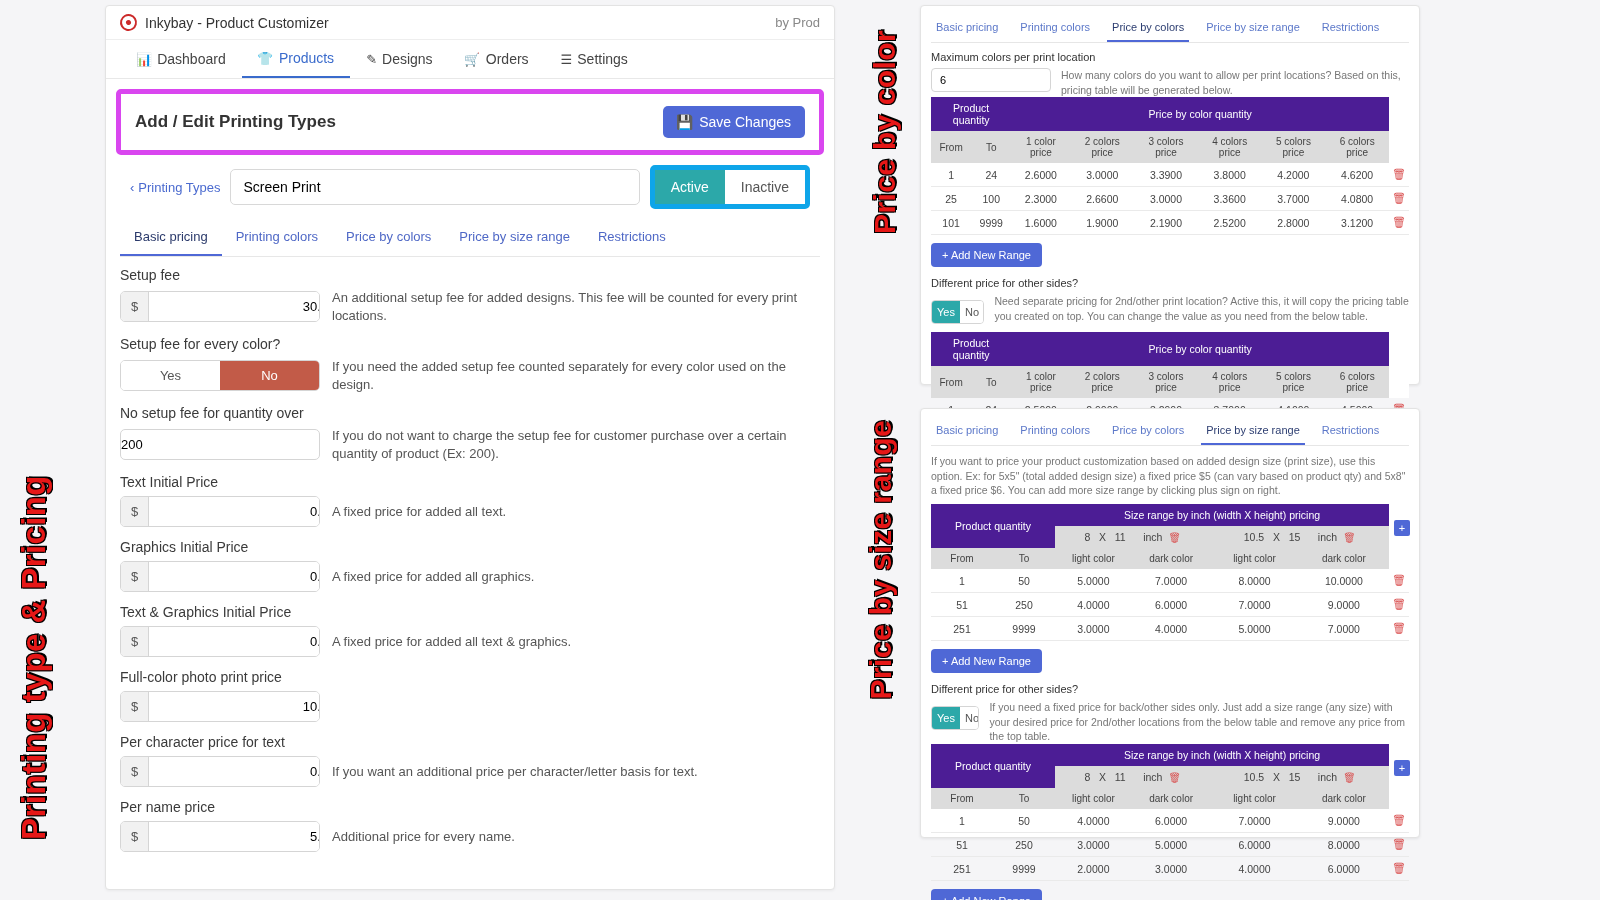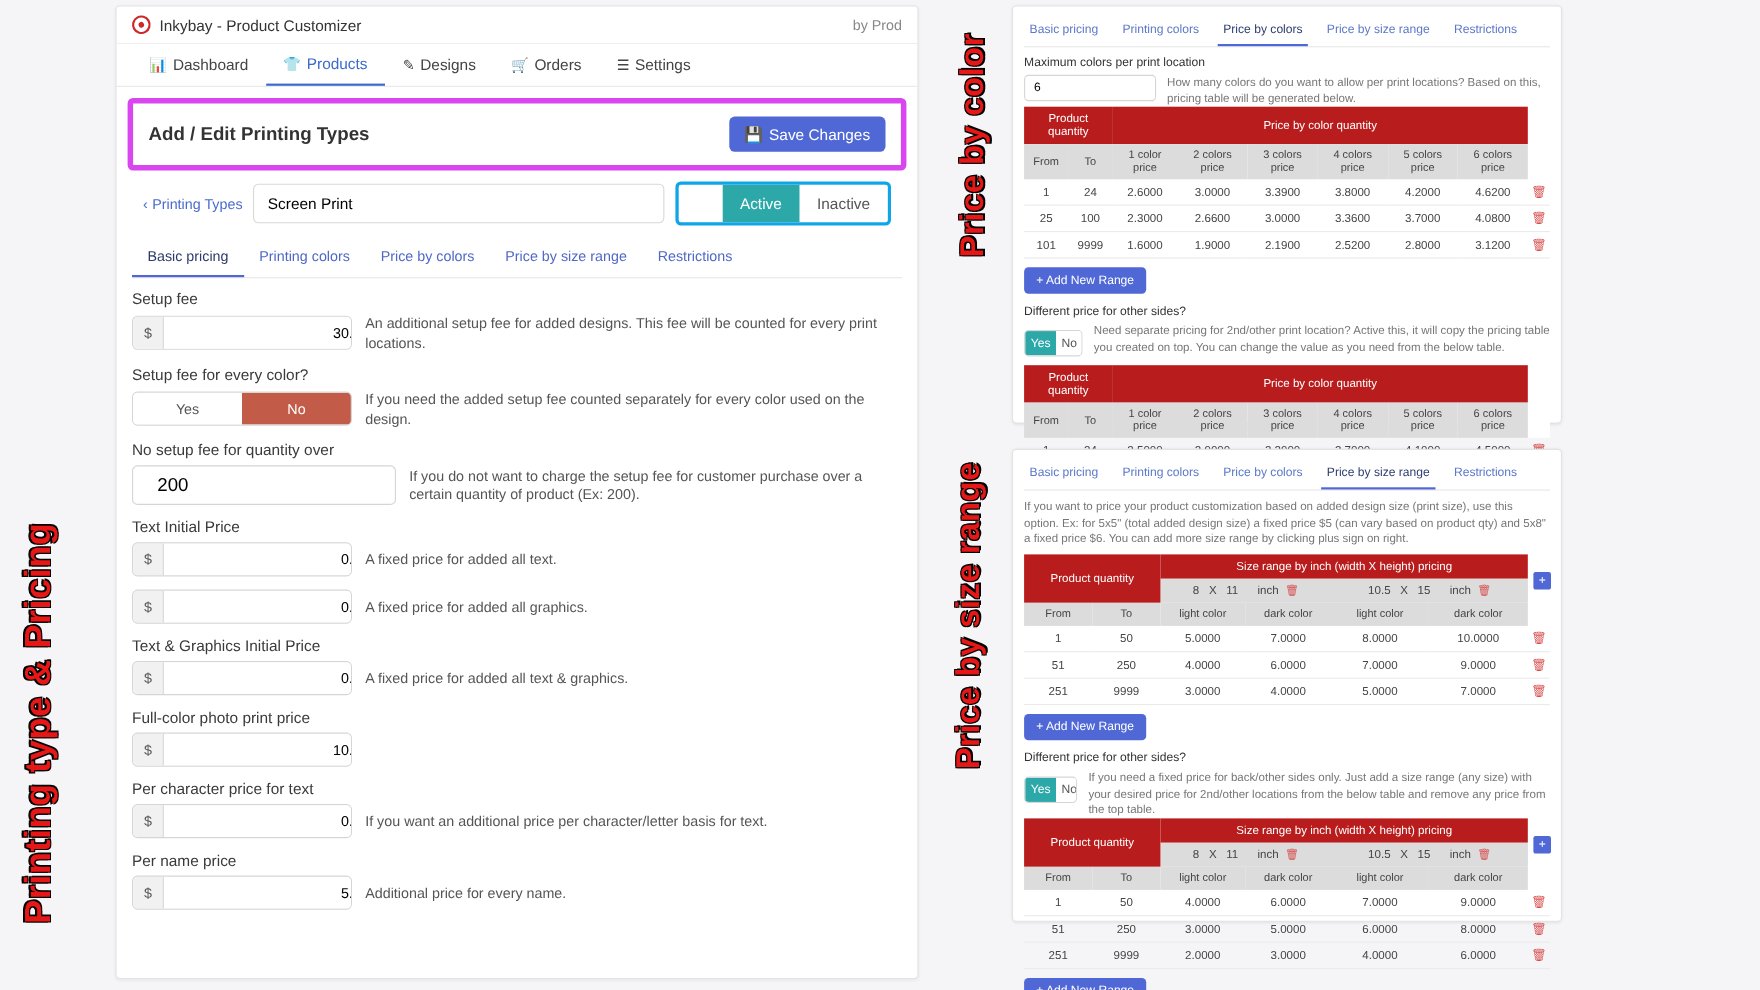--- a/index.html
+++ b/index.html
@@ -21,56 +21,56 @@
 .nav .item.active { color: #3a6bcc; border-bottom: 2px solid #3a6bcc; font-weight: 500;}
 .nav .icon { font-size: 13px; }
 
 .subhdr { display: flex; align-items: center; padding: 12px 14px; border: 5px solid #d946ef; margin: 10px; border-radius: 5px;}
 .subhdr .pgtitle { font-size: 17px; font-weight: 600; }
 .btn-save { margin-left: auto; background: #4f68d6; color: #fff; padding: 8px 14px; border-radius: 5px; font-size: 14px; border: none; cursor: pointer; display:flex; align-items:center; gap:5px;}
 
 .row2 { display:flex; align-items:center; gap:10px; padding: 0 14px 10px; margin:0 10px;}
 .back { color:#4a6acf; font-size:13px; display:flex; align-items:center; gap:4px; cursor:pointer;}
 .typeinput { flex:1; padding: 9px 12px; border:1px solid #d8d8d8; border-radius:5px; font-size:14px; }
-.tog { display:flex; border:3px solid #0ea5e9; border-radius:5px; overflow:hidden;padding-left:40px; }
+.tog { display:flex; border:5px solid #0ea5e9; border-radius:5px; overflow:hidden; }
 .tog div { padding:9px 16px; cursor:pointer; font-size:14px;}
 .tog .on { background:#2ca8a9; color:#fff;}
 .tog .off { background:#fff; color:#555;}
 
 .tabs { display:flex; border-bottom:1px solid #e7e7e7; margin:0 14px; }
 .tabs .t { padding:10px 14px; color:#4f68c6; font-size:13px; cursor:pointer;}
 .tabs .t.active { color:#2b3a6b; border-bottom:2px solid #4f68d6; font-weight:500;}
 
 .form { padding: 10px 14px 0; overflow-y:auto; height:600px;}
 .fgrp { margin-bottom: 12px;}
 .flbl { font-size:14px; color:#3a3a3a; margin-bottom:6px; font-weight:400;}
 .frow { display:flex; align-items:center; gap:12px;}
 .igrp { display:flex; width:200px; border:1px solid #d5d5d5; border-radius:5px; overflow:hidden;}
 .igrp .pfx { padding:7px 10px; background:#f1f1f1; border-right:1px solid #d5d5d5; color:#555; font-size:13px;}
 .igrp input { flex:1; border:none; padding:7px 10px; font-size:13px; outline:none;text-align:right;}
 .fdesc { font-size:13px; color:#555; flex:1; line-height:1.35;}
 .toggle2 { display:flex; width:200px; border:1px solid #d5d5d5; border-radius:5px; overflow:hidden;}
 .toggle2 div { flex:1; text-align:center; padding:7px; font-size:13px; cursor:pointer;}
 .toggle2 .sel { background:#c25b48; color:#fff;}
 .toggle2 .unsel { background:#fff; color:#555;}
-.plain-in { width:240px; padding:7px 22px; border:1px solid #d5d5d5; border-radius:5px; font-size:17px;}
+.plain-in { width:200px; padding:7px 0; border:1px solid #d5d5d5; border-radius:5px; font-size:13px;}
 
 
 .panel-r { position:absolute; background:#fff; border:1px solid #e3e3e3; border-radius:4px; padding:10px; box-shadow:0 1px 3px rgba(0,0,0,0.08); font-size:11px;}
 .pr1 { left:920px; top:5px; width:500px; height:380px;}
 .pr2 { left:920px; top:408px; width:500px; height:430px;}
 .rtabs { display:flex; border-bottom:1px solid #e6e6e6; gap:12px; margin-bottom:8px;}
 .rtabs .rt { padding:5px 5px 7px; font-size:11px; color:#5c78c9; cursor:pointer;}
 .rtabs .rt.active { color:#2c3d70; border-bottom:2px solid #4f68d6;}
 .rlbl { font-size:11px; color:#333; margin-bottom:5px;}
 .rinput { width:120px; padding:5px 8px; border:1px solid #d5d5d5; border-radius:4px; font-size:11px;}
 .rhelp { font-size:10.5px; color:#777; margin:6px 0; line-height:1.4;}
 
 table.pt { width:100%; border-collapse:collapse; font-size:10.5px; margin-bottom:8px;}
-table.pt th { background:#b91c1c; color:#fff; font-weight:500; padding:5px 3px; text-align:center; font-size:10.5px;}
+table.pt th { background:#4c1d95; color:#fff; font-weight:500; padding:5px 3px; text-align:center; font-size:10.5px;}
 table.pt th.sub { background:#dcdcdc; color:#444; font-size:10px;}
 table.pt td { border-bottom:1px solid #eaeaea; padding:5px 3px; text-align:center; color:#444;}
 table.pt .del { color:#d84a4a; cursor:pointer; font-size:11px;}
 .addrange { background:#4f68d6; color:#fff; padding:6px 11px; border:none; border-radius:4px; font-size:11px; cursor:pointer;}
 
 .rtog { display:flex; width:100px; border:1px solid #d5d5d5; border-radius:4px; overflow:hidden; margin:6px 0 8px;}
 .rtog div { flex:1; text-align:center; padding:5px; font-size:11px; cursor:pointer;}
 .rtog .yes { background:#2ca8a9; color:#fff;}
 .rtog .no { background:#fff; color:#555;}
 
@@ -173,20 +173,21 @@
     <div class="flbl">Text Initial Price</div>
     <div class="frow">
             <div class="igrp">
       <span class="pfx">$</span>
       <input value="0.00" style="">
             </div>
             <div class="fdesc">A fixed price for added all text.</div>
           </div>
         </div>
         <div class="fgrp">
+    <div class="flbl">Graphics Initial Price</div>
     <div class="frow">
             <div class="igrp">
       <span class="pfx">$</span>
       <input value="0.00" style="">
             </div>
             <div class="fdesc">A fixed price for added all graphics.</div>
           </div>
         </div>
         <div class="fgrp">
     <div class="flbl">Text &amp; Graphics Initial Price</div>

